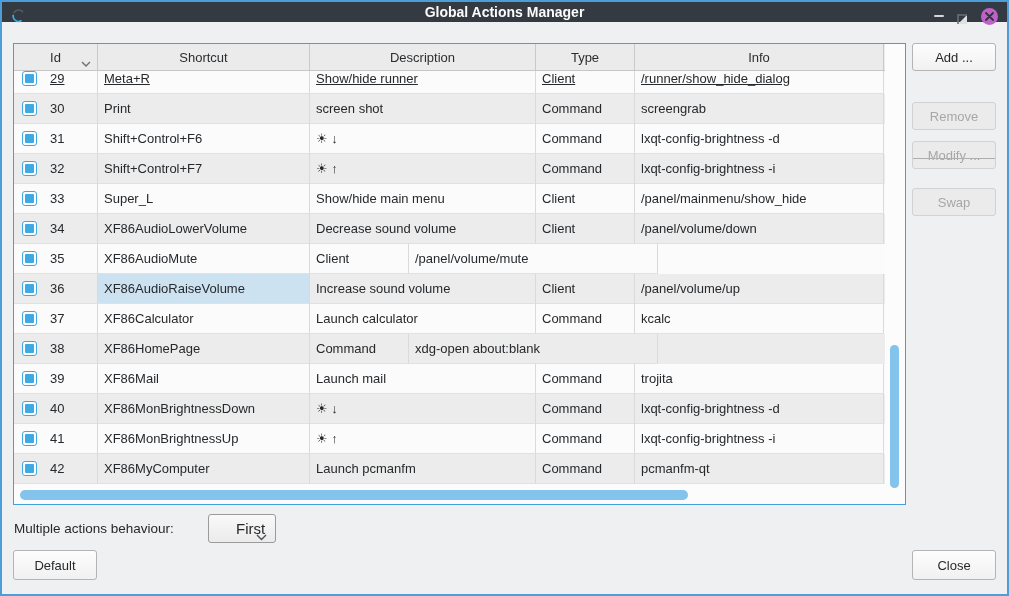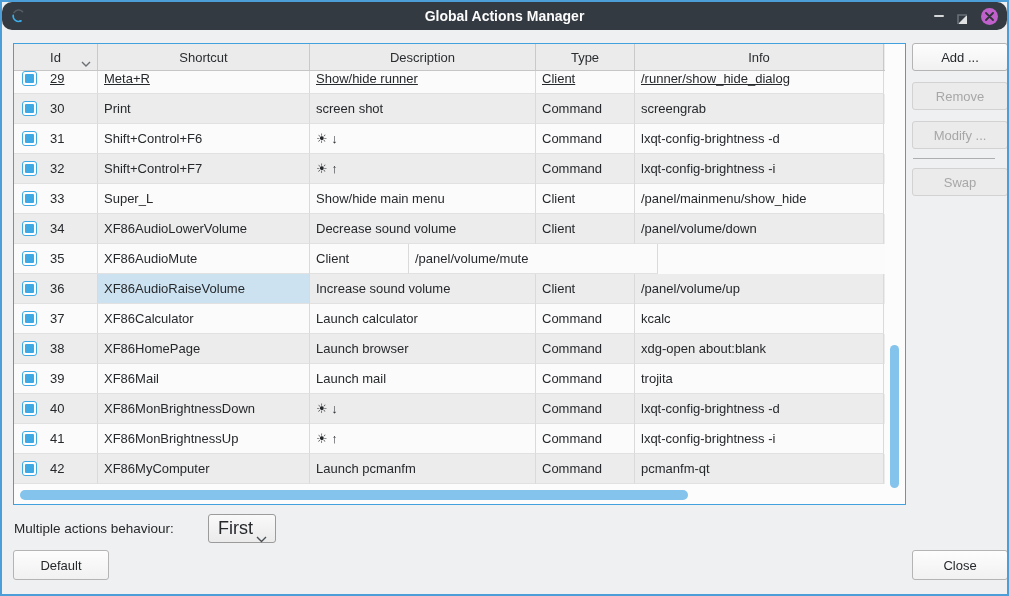--- a/index.html
+++ b/index.html
@@ -8,23 +8,23 @@
 
   .window {
     position:relative; width:1009px; height:596px;
     background:#eff0f1;
     border:2px solid var(--window-border,#4c9ed9);
     overflow:hidden;
   }
 
   
   .titlebar {
-    position:absolute; left:0; top:0; right:0; height:28px;
+    position:absolute; left:0; top:0; right:0; height:20px;
     background:var(--titlebar,#333a41);
-    display:flex; align-items:center;border-radius:10px;
+    display:flex; align-items:center;
   }
   .titlebar-icon { position:absolute; left:8px; top:6px; width:16px; height:16px; }
   .titlebar-title {
     position:absolute; left:0; right:0; text-align:center;
     color:#fcfcfc; font-weight:bold; font-size:14px; line-height:28px;
   }
   .win-controls { position:absolute; right:9px; top:0; height:28px; display:flex; align-items:center; gap:13px; }
   .btn-min { width:10px; height:2px; background:#d4d6d8; border-radius:1px; cursor:pointer; }
   .btn-restore { width:11px; height:11px; position:relative; cursor:pointer; }
   .btn-close {
@@ -78,43 +78,43 @@
   
   .vscroll { position:absolute; top:0; right:0; width:20px; bottom:17px; background:#fcfcfc; }
   .vthumb { position:absolute; left:5px; top:301px; width:9px; height:143px; border-radius:4.5px;
             background:var(--scroll-thumb,#83c3ec); cursor:pointer; }
   .hscroll { position:absolute; left:0; right:20px; bottom:0; height:17px; background:#fcfcfc; }
   .hthumb { position:absolute; left:6px; top:3px; width:668px; height:10px; border-radius:5px;
             background:var(--scroll-thumb,#83c3ec); cursor:pointer; }
 
   
   .sidebtn, .footbtn {
-    position:absolute; left:910px; width:96px; height:28px;
+    position:absolute; left:910px; width:84px; height:28px;
     border:1px solid #b4b4b4; border-radius:3px;
     background:linear-gradient(#fdfdfd,#f1f1f1);
     font-size:13px; color:#26292c;
     display:flex; align-items:center; justify-content:center; cursor:pointer;
     font-family:inherit;
   }
   .sidebtn.disabled {
-    background:#ebebeb; border-color:#d2d2d2; color:#a7a7a7; cursor:default;
+    background:#ebebeb; border-color:#d2d2d2; color:#a7a7a7; cursor:default;margin-top:20px;
   }
   .side-separator { position:absolute; left:911px; width:82px; height:1px; background:#aeaeae; top:156px; }
 
   
   .behaviour-label {
     position:absolute; left:12px; top:512px; height:29px;
     display:flex; align-items:center; font-size:13.5px; color:#26292c;
   }
   .combo {
     position:absolute; left:206px; top:512px; width:68px; height:29px;
     border:1px solid #9b9b9b; border-radius:3px;
     background:linear-gradient(#f9f9f9,#ebebeb);
-    display:flex; align-items:center; font-size:18px; color:#26292c;
-    padding-left:9px; cursor:pointer;
+    display:flex; align-items:center; font-size:15px; color:#26292c;
+    padding-left:27px; cursor:pointer;
   }
   .combo-chevron { position:absolute; right:8px; top:12px; }
 
   .footbtn.default { left:11px; top:548px; height:30px; }
   .footbtn.close { left:910px; top:548px; height:30px; }
 </style>
 </head>
 <body>
 
 <div class="window">
@@ -348,23 +348,20 @@
         <div class="trow alt">
           <div class="tcell c0">
             <span class="checkbox">
               <span class="checkbox-fill"></span>
             </span>
             <span>38</span>
           </div>
           <div class="tcell c1">
             <span>XF86HomePage</span>
           </div>
-          <div class="tcell c2">
-            <span>Launch browser</span>
-          </div>
           <div class="tcell c3">
             <span>Command</span>
           </div>
           <div class="tcell c4">
             <span>xdg-open about:blank</span>
           </div>
         </div>
         <div class="trow">
           <div class="tcell c0">
             <span class="checkbox">

